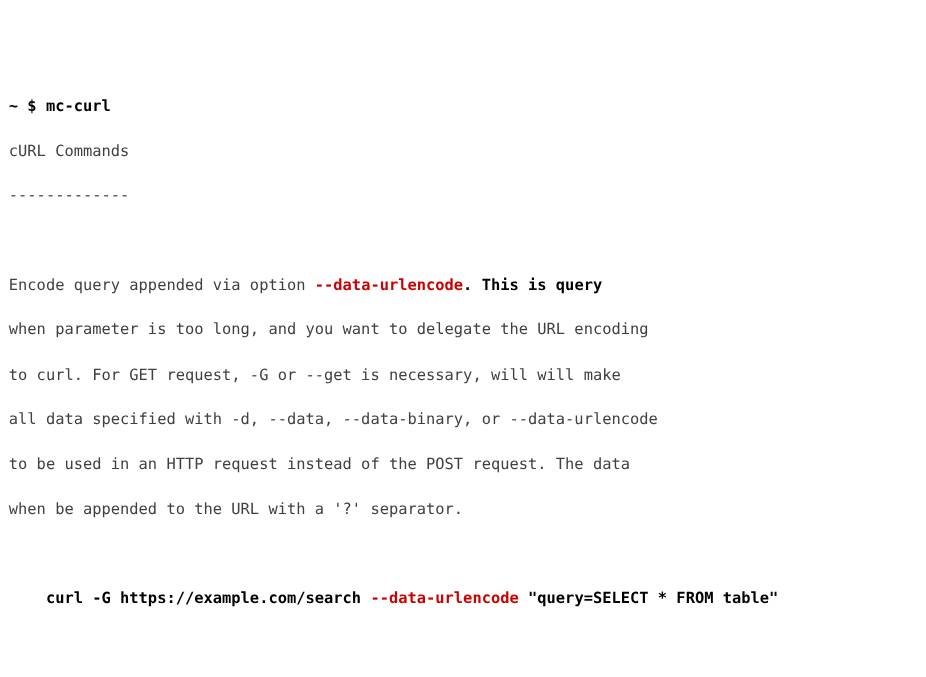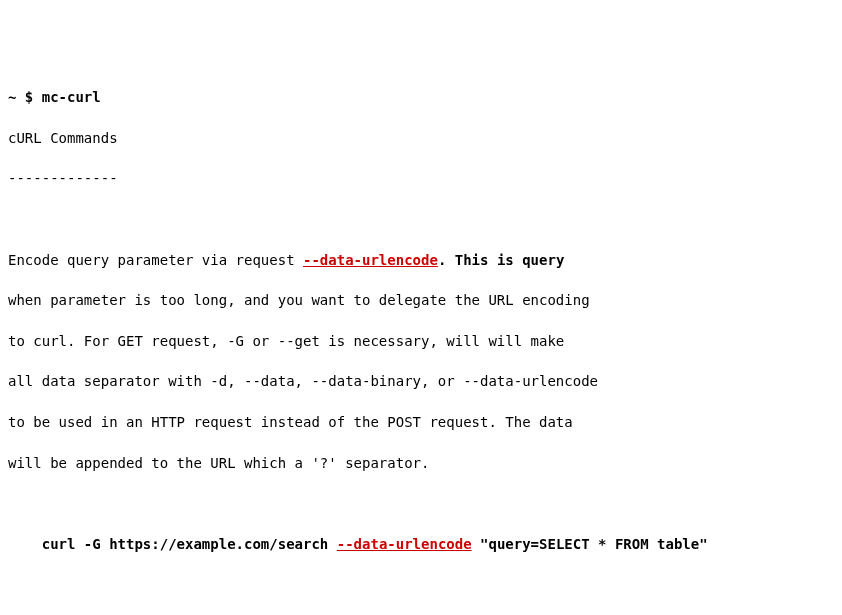--- a/index.html
+++ b/index.html
@@ -14,46 +14,45 @@
       line-height: 1.45;
       padding: 6px 8px;
       color: #000000;
       white-space: pre;
     }
     .bold {
       font-weight: bold;
       color: #000000;
     }
     .gray {
-      color: #000000;
+      color: #404040;
     }
     .red {
       color: #cc0000;
       font-weight: bold;
-      text-decoration: underline;
     }
     .line {
       display: block;
     }
   </style>
 </head>
 <body>
 
 
 
 <span class="line"><span class="bold">~ $ </span><span class="bold">mc-curl</span></span>
 <span class="line gray">cURL Commands</span>
 <span class="line gray">-------------</span>
 <span class="line"> </span>
-<span class="line"><span class="gray">Encode query parameter via request </span><span class="red">--data-urlencode</span><span class="bold">. This is query</span></span>
+<span class="line"><span class="gray">Encode query appended via option </span><span class="red">--data-urlencode</span><span class="bold">. This is query</span></span>
 <span class="line gray">when parameter is too long, and you want to delegate the URL encoding</span>
 <span class="line gray">to curl. For GET request, -G or --get is necessary, will will make</span>
-<span class="line gray">all data separator with -d, --data, --data-binary, or --data-urlencode</span>
+<span class="line gray">all data specified with -d, --data, --data-binary, or --data-urlencode</span>
 <span class="line gray">to be used in an HTTP request instead of the POST request. The data</span>
-<span class="line gray">will be appended to the URL which a '?' separator.</span>
+<span class="line gray">when be appended to the URL with a '?' separator.</span>
 <span class="line"> </span>
 <span class="line"><span class="bold">    curl -G https://example.com/search </span><span class="red">--data-urlencode</span><span class="bold"> "query=SELECT * FROM table"</span></span>
 <span class="line"> </span>
 <span class="line"> </span>
 
 
 
 
 
 

